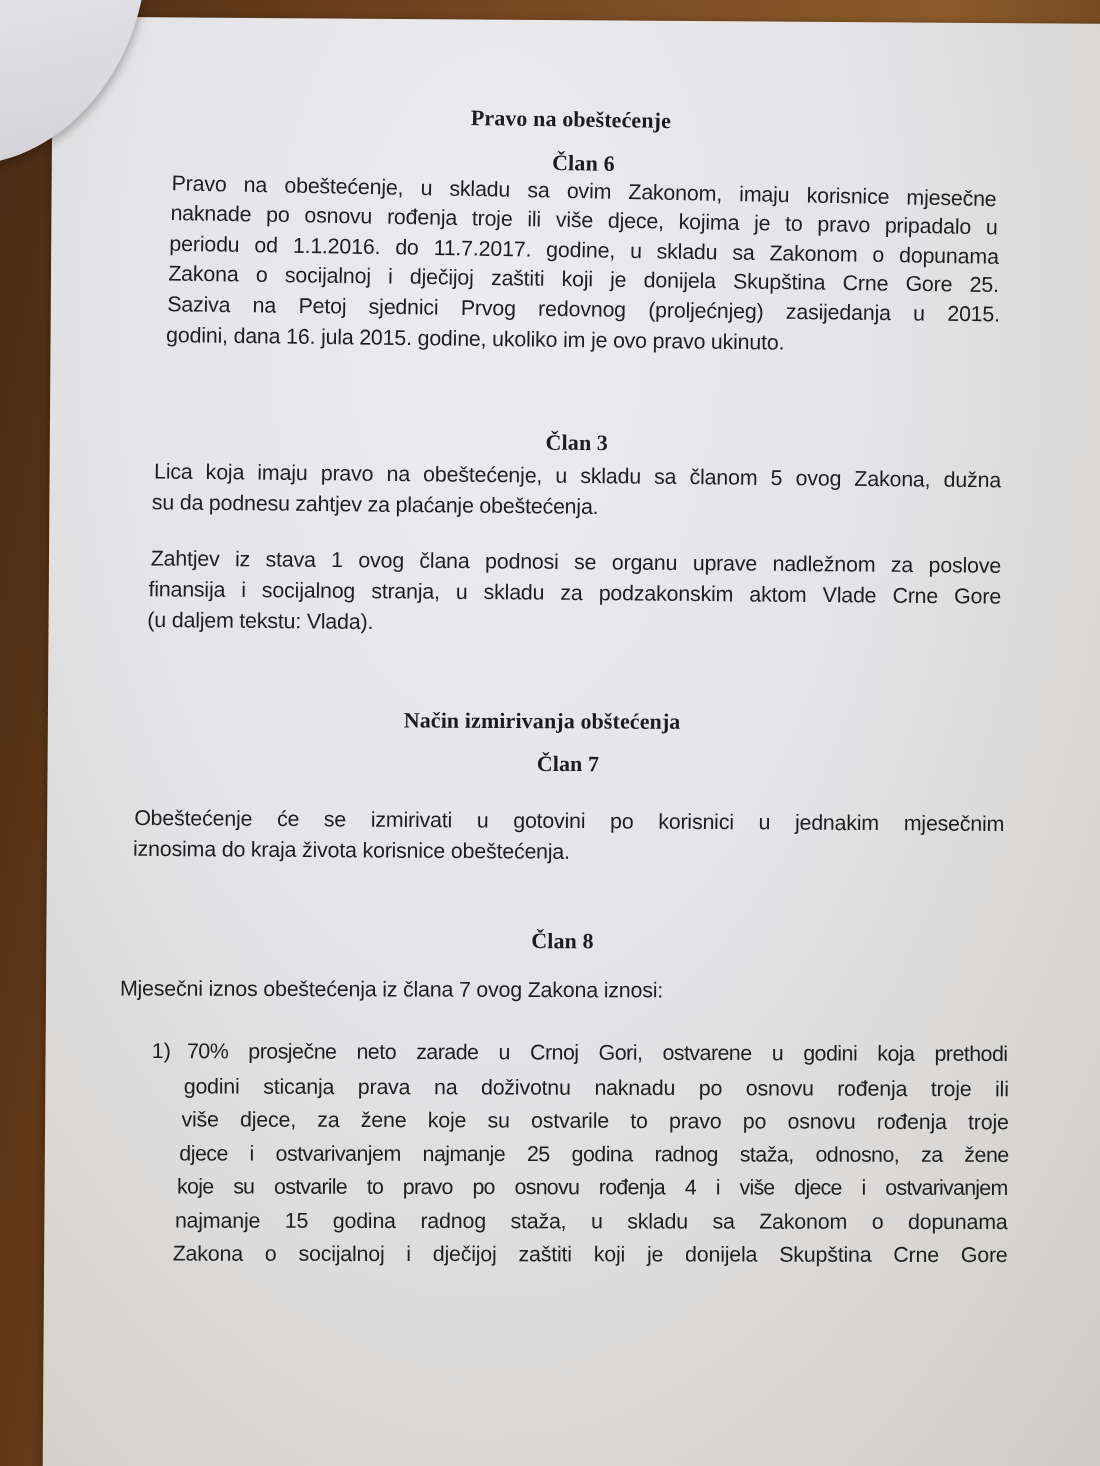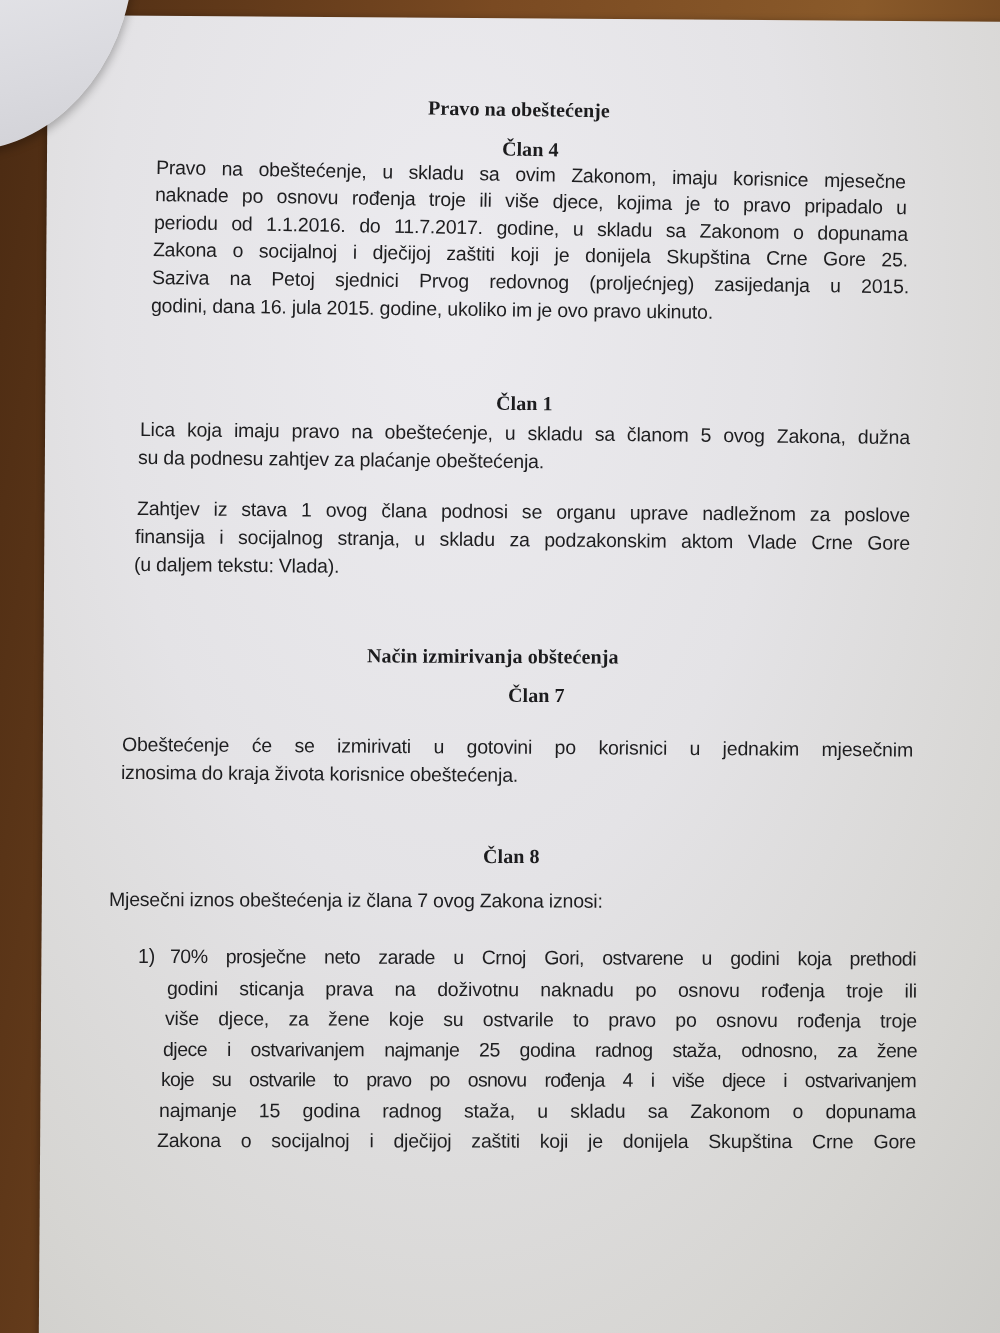--- a/index.html
+++ b/index.html
@@ -87,38 +87,38 @@
 <body>
 
 <div class="desk"></div>
 <div class="paper"></div>
 <div class="back-sheet"></div>
 
 <div class="content">
 
   <div class="heading" style="left:428px; top:98px; transform:rotate(0.9deg);">Pravo na obeštećenje</div>
 
-  <div class="heading" style="left:502px; top:138px; transform:rotate(0.9deg);">Član 4</div>
+  <div class="heading" style="left:502px; top:138px; transform:rotate(0.9deg);">Član 6</div>
   <div class="line" style="left:156px; top:156px; width:750px; transform:rotate(1.1deg); transform-origin:left;">Pravo na obeštećenje, u skladu sa ovim Zakonom, imaju korisnice mjesečne</div>
   <div class="line" style="left:155px; top:183px; width:752px; transform:rotate(1.0deg); transform-origin:left;">naknade po osnovu rođenja troje ili više djece, kojima je to pravo pripadalo u</div>
   <div class="line" style="left:154px; top:211px; width:754px; transform:rotate(0.9deg); transform-origin:left;">periodu od 1.1.2016. do 11.7.2017. godine, u skladu sa Zakonom o dopunama</div>
   <div class="line" style="left:153px; top:238px; width:755px; transform:rotate(0.8deg); transform-origin:left;">Zakona o socijalnoj i dječijoj zaštiti koji je donijela Skupština Crne Gore 25.</div>
   <div class="line" style="left:152px; top:266px; width:757px; transform:rotate(0.7deg); transform-origin:left;">Saziva na Petoj sjednici Prvog redovnog (proljećnjeg) zasijedanja u 2015.</div>
   <div class="line last" style="left:151px; top:294px; width:757px; transform:rotate(0.7deg); transform-origin:left;">godini, dana 16. jula 2015. godine, ukoliko im je ovo pravo ukinuto.</div>
 
-  <div class="heading" style="left:496px; top:392px; transform:rotate(0.5deg);">Član 1</div>
+  <div class="heading" style="left:496px; top:392px; transform:rotate(0.5deg);">Član 3</div>
   <div class="line" style="left:140px; top:418px; width:770px; transform:rotate(0.6deg); transform-origin:left;">Lica koja imaju pravo na obeštećenje, u skladu sa članom 5 ovog Zakona, dužna</div>
   <div class="line last" style="left:138px; top:446px; width:770px; transform:rotate(0.6deg); transform-origin:left;">su da podnesu zahtjev za plaćanje obeštećenja.</div>
   <div class="line" style="left:137px; top:497px; width:773px; transform:rotate(0.5deg); transform-origin:left;">Zahtjev iz stava 1 ovog člana podnosi se organu uprave nadležnom za poslove</div>
   <div class="line" style="left:135px; top:525px; width:775px; transform:rotate(0.5deg); transform-origin:left;">finansija i socijalnog stranja, u skladu za podzakonskim aktom Vlade Crne Gore</div>
   <div class="line last" style="left:134px; top:553px; width:775px; transform:rotate(0.5deg); transform-origin:left;">(u daljem tekstu: Vlada).</div>
 
   <div class="heading" style="left:367px; top:645px; transform:rotate(0.3deg);">Način izmirivanja obštećenja</div>
 
-  <div class="heading" style="left:508px; top:684px; transform:rotate(0.3deg);">Član 7</div>
+  <div class="heading" style="left:488px; top:684px; transform:rotate(0.3deg);">Član 7</div>
   <div class="line" style="left:122px; top:733px; width:791px; transform:rotate(0.4deg); transform-origin:left;">Obeštećenje će se izmirivati u gotovini po korisnici u jednakim mjesečnim</div>
   <div class="line last" style="left:121px; top:761px; width:791px; transform:rotate(0.4deg); transform-origin:left;">iznosima do kraja života korisnice obeštećenja.</div>
 
   <div class="heading" style="left:483px; top:845px; transform:rotate(0.2deg);text-align:center;">Član 8</div>
   <div class="line last" style="left:109px; top:888px; width:800px; transform:rotate(0.2deg); transform-origin:left;">Mjesečni iznos obeštećenja iz člana 7 ovog Zakona iznosi:</div>
 
   <div class="list-num" style="left:138px; top:945px;">1)</div>
   <div class="line" style="left:170px; top:945px; width:746px; transform:rotate(0.2deg); transform-origin:left; letter-spacing:-0.5px;">70% prosječne neto zarade u Crnoj Gori, ostvarene u godini koja prethodi</div>
   <div class="line" style="left:167px; top:977px; width:750px; transform:rotate(0.2deg); transform-origin:left;">godini sticanja prava na doživotnu naknadu po osnovu rođenja troje ili</div>
   <div class="line" style="left:165px; top:1007px; width:752px; transform:rotate(0.2deg); transform-origin:left;">više djece, za žene koje su ostvarile to pravo po osnovu rođenja troje</div>

